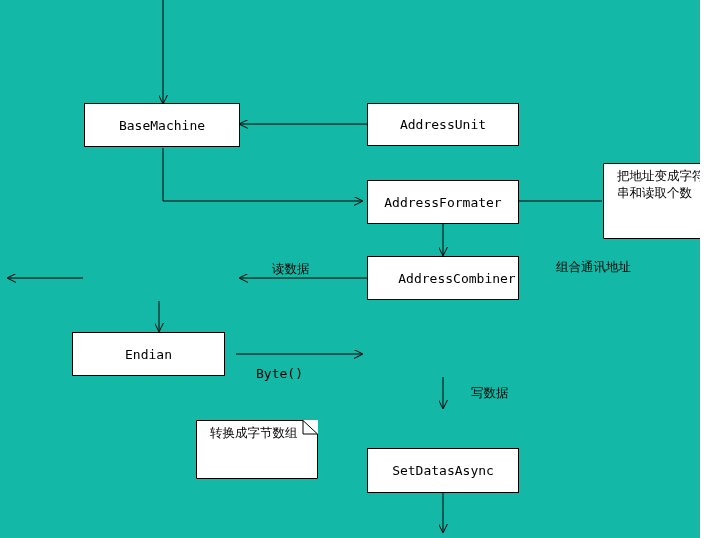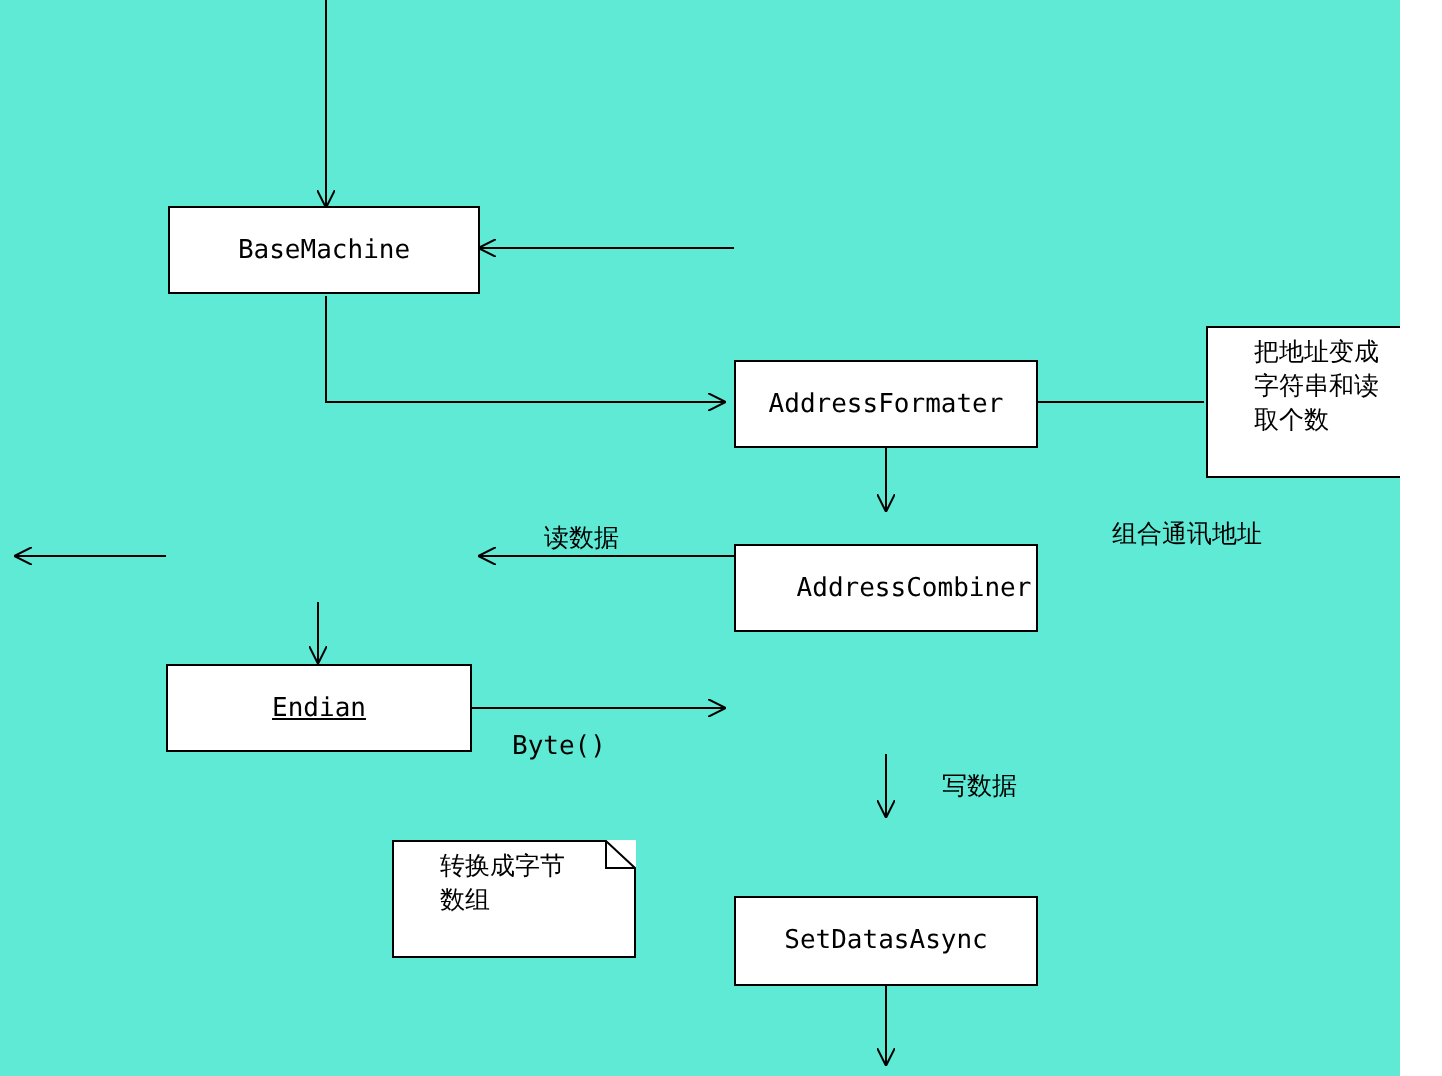--- a/index.html
+++ b/index.html
@@ -7,21 +7,21 @@
     padding: 0;
     background: #ffffff;
   }
   body {
     font-family: "DejaVu Sans Mono", "Liberation Mono", monospace;
   }
   #canvas {
     position: relative;
     width: 700px;
     height: 538px;
-    background: #5eead4;
+    background: #14b8a6;
     overflow: hidden;
   }
   .node {
     position: absolute;
     box-sizing: border-box;
     border: 1px solid #000000;
     background: #ffffff;
     display: flex;
     align-items: center;
     justify-content: center;
@@ -31,21 +31,21 @@
     white-space: nowrap;
   }
   .note {
     position: absolute;
     box-sizing: border-box;
     background: #ffffff;
     font-family: "DejaVu Sans", "Liberation Sans", sans-serif;
     font-size: 12.5px;
     color: #000000;
     line-height: 17px;
-    padding: 4px 24px;
+    padding: 4px 14px;
   }
   .note .noteborder {
     position: absolute;
     left: 0; top: 0;
     width: 100%; height: 100%;
     pointer-events: none;
   }
   .note .notetext {
     position: relative;
     z-index: 2;
@@ -105,31 +105,34 @@
       <path d="M 443 377 L 443 408" marker-end="url(#arrow)"></path>
 
       <path d="M 443 455 L 443 532" marker-end="url(#arrow)"></path>
     </g>
   </svg>
 
   <div class="node" style="left:84px; top:103px; width:156px; height:44px;">
     <span>BaseMachine</span>
   </div>
 
+  <div class="node" style="left:367px; top:103px; width:152px; height:43px;">
+    <span>AddressUnit</span>
+  </div>
 
   <div class="node" style="left:367px; top:180px; width:152px; height:44px;">
     <span>AddressFormater</span>
   </div>
 
-  <div class="node" style="left:367px; top:272px; width:152px; height:44px;padding-left:28px;">
+  <div class="node" style="left:367px; top:256px; width:152px; height:44px;padding-left:28px;">
     <span>AddressCombiner</span>
   </div>
 
 
-  <div class="node" style="left:83px; top:332px; width:153px; height:44px;text-decoration:underline;">
+  <div class="node" style="left:72px; top:332px; width:153px; height:44px;">
     <span>Endian</span>
   </div>
 
 
   <div class="node" style="left:367px; top:409px; width:152px; height:45px;margin-top:39px;">
     <span>SetDatasAsync</span>
   </div>
 
   <div class="note" style="left:603px; top:163px; width:118px; height:76px;">
     <svg class="noteborder" viewBox="0 0 118 76" preserveAspectRatio="none">

